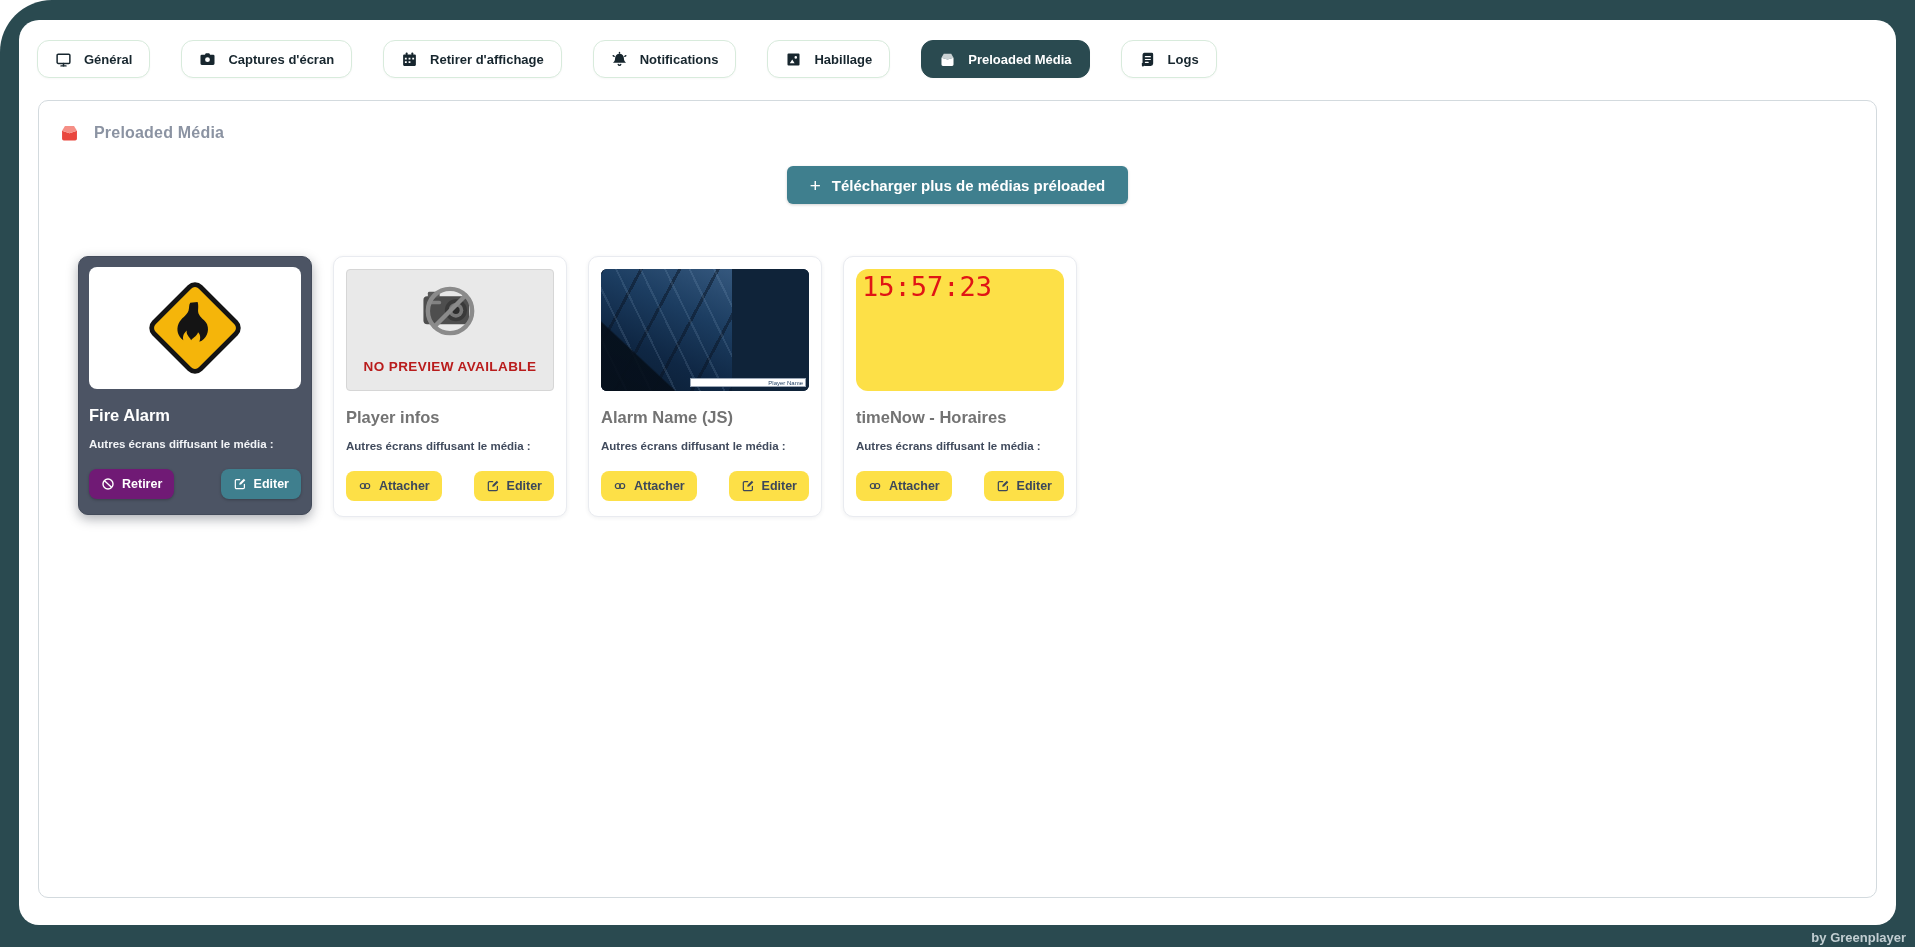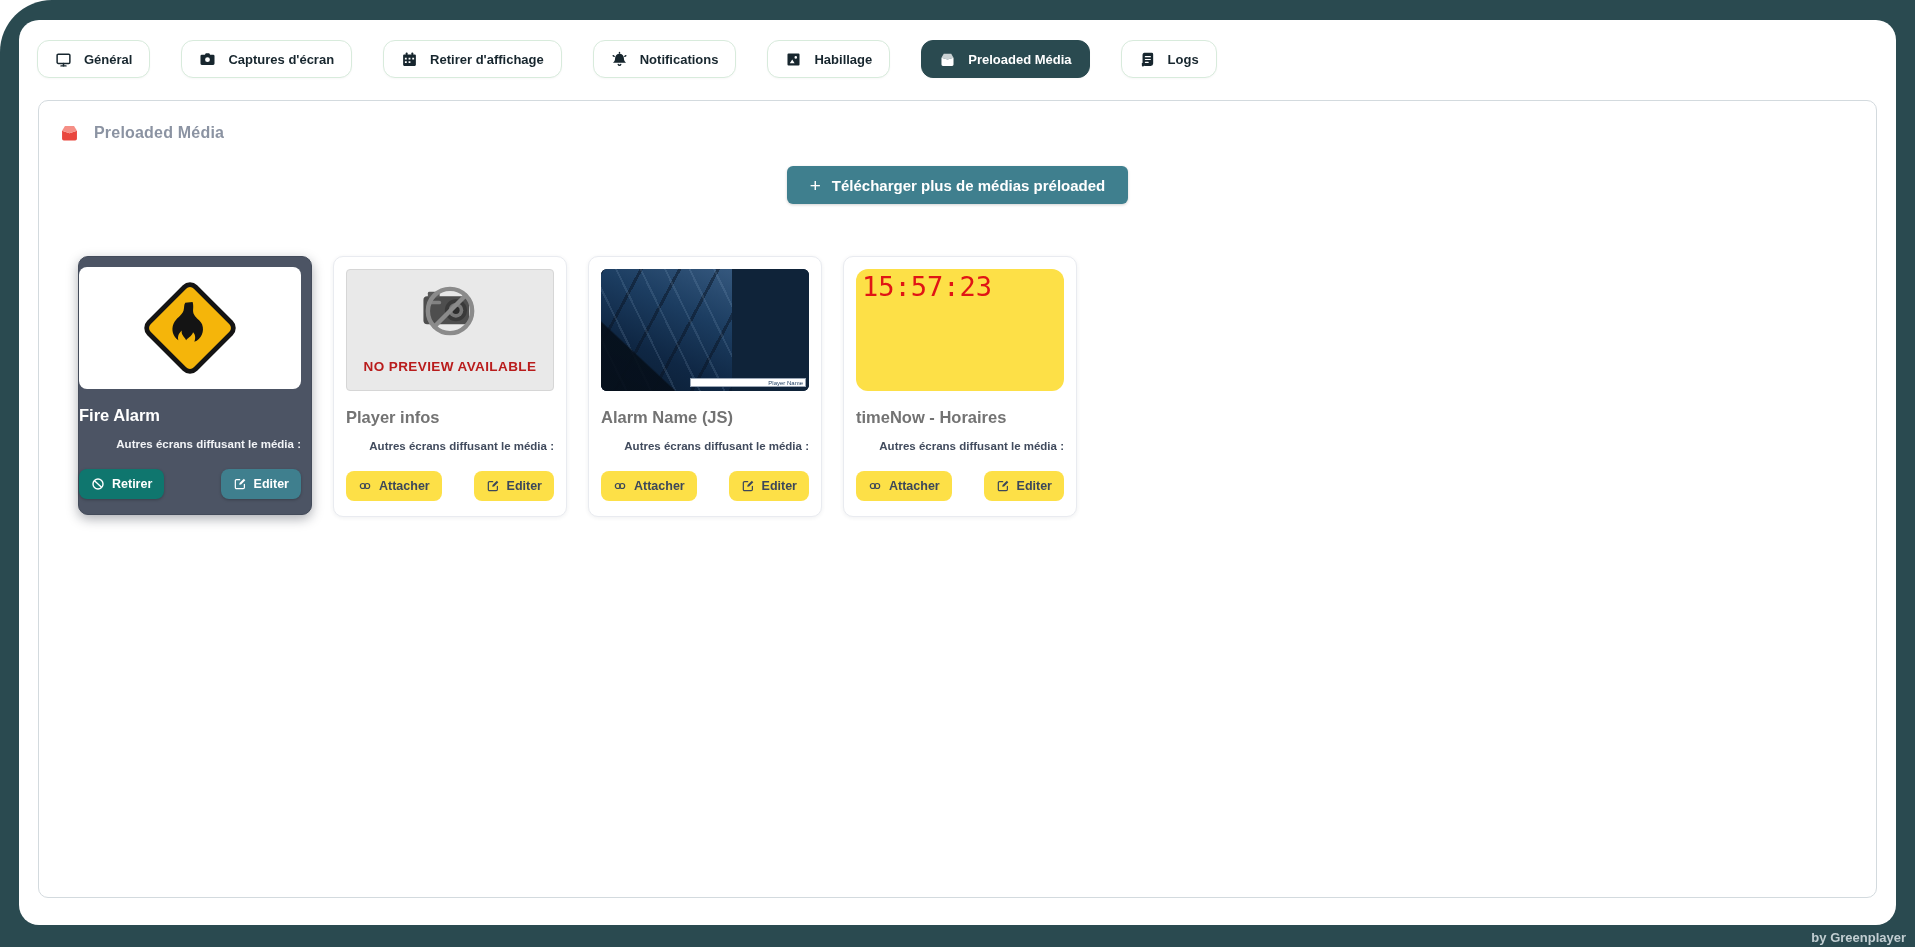--- a/index.html
+++ b/index.html
@@ -32,21 +32,21 @@
   .upload-row { display:flex; justify-content:center; margin-top:23px; }
   .btn-upload { display:inline-flex; align-items:center; gap:11px; height:38px; padding:0 23px;
     background:#3f7f8e; color:#ffffff; border:none; border-radius:6px;
     font-weight:700; font-size:15px; cursor:pointer; box-shadow:0 1px 3px rgba(0,0,0,.18); }
   .btn-upload .plus { font-size:19px; font-weight:400; line-height:1; }
 
   
   .cards { display:flex; align-items:flex-start; gap:21px; margin:52px 0 0 19px; }
   .card { width:234px; background:#ffffff; border:1px solid #e9ebf0; border-radius:10px;
     padding:12px 12px 15px 12px; box-shadow:0 1px 4px rgba(30,40,60,.07); }
-  .card.dark { background:#4c5464; border-color:#434b5a; padding:10px 10px 15px 0;
+  .card.dark { background:#4c5464; border-color:#434b5a; padding:10px 10px 15px 10px;
     box-shadow:0 4px 12px rgba(20,26,40,.35); }
 
   .preview { position:relative; height:122px; border-radius:6px; overflow:hidden; }
 
   .preview.fire { background:#ffffff; border-radius:8px; display:flex; align-items:center; justify-content:center; }
 
   .preview.noprev { background:#e9e9e9; border:1px solid #d6d6d6; border-radius:4px; }
   .noprev-cam { position:absolute; left:50%; top:10px; transform:translateX(-50%); }
   .noprev-text { position:absolute; left:0; right:0; bottom:16px; text-align:center;
     font-size:13.5px; font-weight:700; color:#b91c1c; letter-spacing:.4px; }
@@ -62,29 +62,29 @@
   .bldg-caption { position:absolute; right:3px; bottom:4px; width:116px; height:9px;
     background:#ffffff; font-size:6px; line-height:9px; text-align:right; padding-right:2px;
     color:#1a3a5e; border:1px solid #9aa6b5; }
 
   .preview.clock { background:#fde047; border-radius:12px; }
   .clock-text { position:absolute; left:6px; top:2px; color:#e01515;
     font-family:"DejaVu Sans Mono",monospace; font-size:27px; font-weight:400; letter-spacing:0; }
 
   .card-title { margin-top:17px; font-size:16.5px; font-weight:700; color:#737373; }
   .card.dark .card-title { color:#ffffff; }
-  .card-sub { margin-top:13px; font-size:11.5px; font-weight:700; color:#414b5d;text-align:right; }
+  .card-sub { margin-top:13px; font-size:11.5px; font-weight:700; color:#414b5d; }
   .card.dark .card-sub { color:#f2f4f7; }
 
   .card-actions { margin-top:19px; display:flex; justify-content:space-between; align-items:center; }
   .btn { display:inline-flex; align-items:center; gap:7px; height:30px; padding:0 12px;
     border:none; border-radius:8px; font-weight:700; font-size:12.5px; cursor:pointer; }
   .btn svg { width:14px; height:14px; }
   .btn-light { background:#fde047; color:#3c475a; }
-  .btn-danger { background:#0f766e; color:#ffffff; box-shadow:0 1px 3px rgba(0,0,0,.25); }
+  .btn-danger { background:#701a75; color:#ffffff; box-shadow:0 1px 3px rgba(0,0,0,.25); }
   .btn-teal { background:#3f7f8e; color:#ffffff; box-shadow:0 1px 3px rgba(0,0,0,.25); }
 
   .footer { position:absolute; right:9px; bottom:2px; color:#c2ced2; font-size:13px; font-weight:700; }
 </style>
 </head>
 <body>
 
 <div class="teal-bg"></div>
 
 <div class="app">

